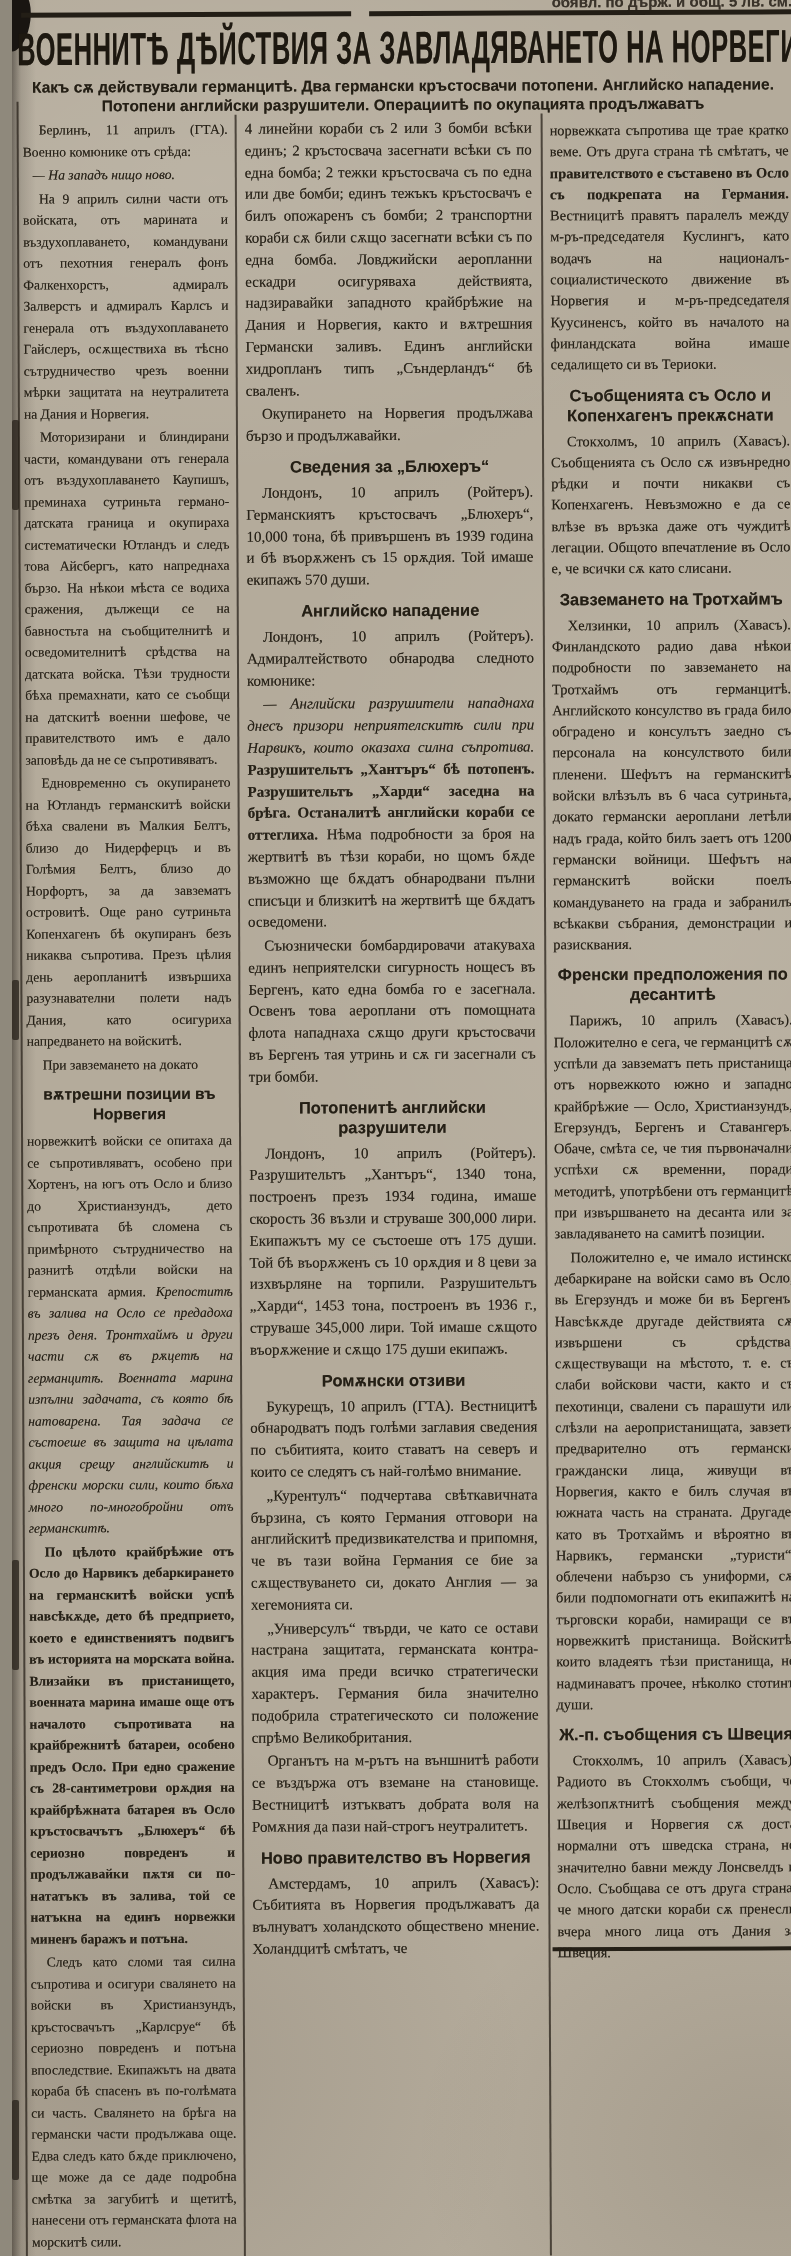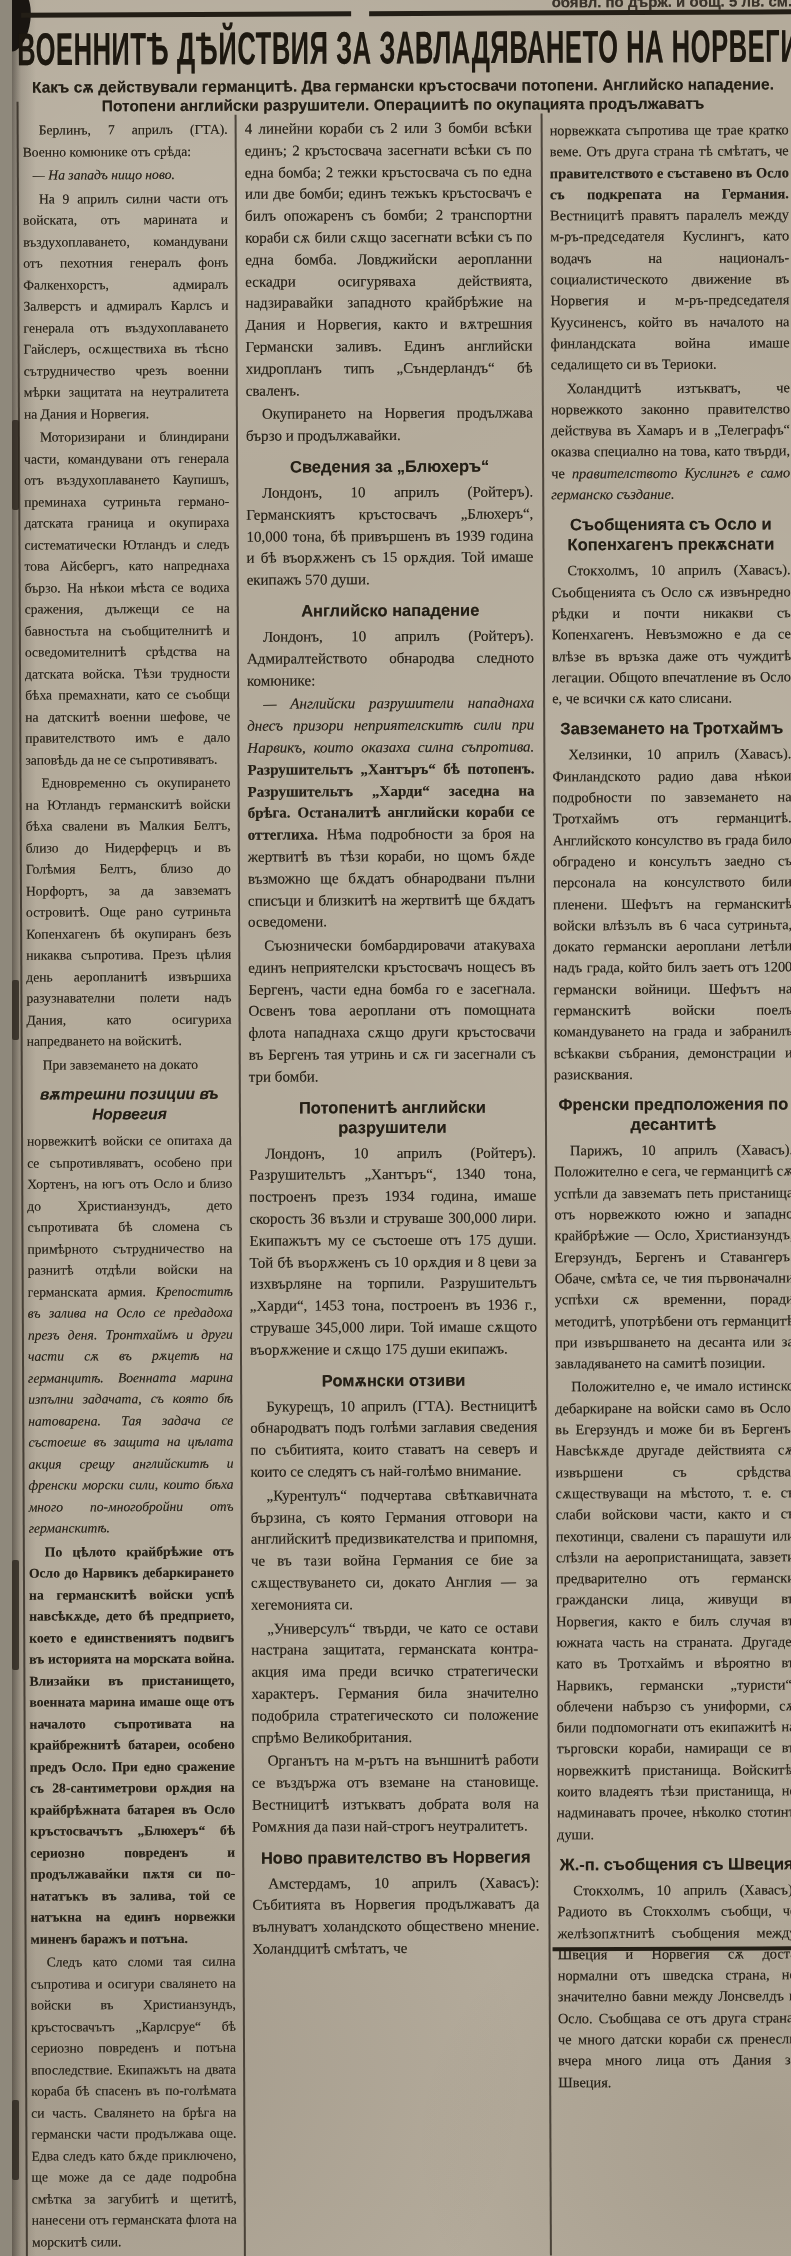--- a/index.html
+++ b/index.html
@@ -46,21 +46,21 @@
   .c3{left:542px;top:121px;width:239px;font-size:14.4px;line-height:21.3px;}
   .col p{margin:0 0 2px 0;text-indent:16px;}
   .col p.ni{text-indent:0;}
   .col p.dash{text-indent:10px;font-style:italic;}
   .b{font-weight:bold;}
   .i{font-style:italic;}
   .col .shead{
     font-family:"Liberation Sans",sans-serif;font-weight:bold;text-align:center;text-indent:0;
     font-size:16.5px;line-height:20px;margin:9px 0 6px 0;color:#241f15;
   }
-  .c1 .shead{font-size:15.5px;font-style:italic;}
+  .c1 .shead{font-size:15.5px;}
   .ink{text-shadow:0 0 0.6px rgba(35,28,18,0.55);}
 </style>
 </head>
 <body>
 
 <div class="page ink">
   <div class="blob"></div>
   <div class="ltick" style="top:420px;height:90px;"></div>
   <div class="ltick" style="top:980px;height:60px;"></div>
   <div class="ltick" style="top:1560px;height:110px;"></div>
@@ -74,21 +74,21 @@
     <h1 class="headline">ВОЕННИТѢ ДѢЙСТВИЯ ЗА ЗАВЛАДЯВАНЕТО НА НОРВЕГИЯ</h1>
     <div class="subhead">Какъ сѫ действували германцитѣ. Два германски кръстосвачи потопени. Английско нападение. Потопени английски разрушители. Операциитѣ по окупацията продължаватъ</div>
 
     <div class="vr" style="left:9px;top:100px;height:2156px;"></div>
     <div class="vr" style="left:227px;top:114px;height:2142px;"></div>
     <div class="vr" style="left:533px;top:114px;height:2142px;"></div>
     <div class="vr" style="left:785px;top:114px;height:1838px;"></div>
     <div class="hr3" style="left:537px;top:1948px;width:250px;"></div>
 
     <div class="col c1">
-      <p>Берлинъ, 7 априлъ (ГТА). Военно комюнике отъ срѣда:</p>
+      <p>Берлинъ, 11 априлъ (ГТА). Военно комюнике отъ срѣда:</p>
       <p class="dash">— На западъ нищо ново.</p>
       <p>На 9 априлъ силни части отъ войската, отъ марината и въздухоплаването, командувани отъ пехотния генералъ фонъ Фалкенхорстъ, адмиралъ Залверстъ и адмиралъ Карлсъ и генерала отъ въздухоплаването Гайслеръ, осѫществиха въ тѣсно сътрудничество чрезъ военни мѣрки защитата на неутралитета на Дания и Норвегия.</p>
       <p>Моторизирани и блиндирани части, командувани отъ генерала отъ въздухоплаването Каупишъ, преминаха сутриньта германо-датската граница и окупираха систематически Ютландъ и следъ това Айсбергъ, като напреднаха бързо. На нѣкои мѣста се водиха сражения, дължещи се на бавностьта на съобщителнитѣ и осведомителнитѣ срѣдства на датската войска. Тѣзи трудности бѣха премахнати, като се съобщи на датскитѣ военни шефове, че правителството имъ е дало заповѣдь да не се съпротивяватъ.</p>
       <p>Едновременно съ окупирането на Ютландъ германскитѣ войски бѣха свалени въ Малкия Белтъ, близо до Нидерферцъ и въ Голѣмия Белтъ, близо до Норфортъ, за да завзематъ островитѣ. Още рано сутриньта Копенхагенъ бѣ окупиранъ безъ никаква съпротива. Презъ цѣлия день аеропланитѣ извършиха разузнавателни полети надъ Дания, като осигуриха напредването на войскитѣ.</p>
       <p>При завземането на докато</p>
       <div class="shead">вѫтрешни позиции въ Норвегия</div>
       <p class="ni"><span>норвежкитѣ войски се опитаха да се съпротивляватъ, особено при Хортенъ, на югъ отъ Осло и близо до Христианзундъ, дето съпротивата бѣ сломена съ примѣрното сътрудничество на разнитѣ отдѣли войски на германската армия.</span> <span class="i">Крепоститѣ въ залива на Осло се предадоха презъ деня. Тронтхаймъ и други части сѫ въ рѫцетѣ на германцитѣ. Военната марина изпълни задачата, съ която бѣ натоварена. Тая задача се състоеше въ защита на цѣлата акция срещу английскитѣ и френски морски сили, които бѣха много по-многобройни отъ германскитѣ.</span></p>
       <p class="b">По цѣлото крайбрѣжие отъ Осло до Нарвикъ дебаркирането на германскитѣ войски успѣ навсѣкѫде, дето бѣ предприето, което е единствениятъ подвигъ въ историята на морската война. Влизайки въ пристанището, военната марина имаше още отъ началото съпротивата на крайбрежнитѣ батареи, особено предъ Осло. При едно сражение съ 28-сантиметрови орѫдия на крайбрѣжната батарея въ Осло кръстосвачътъ „Блюхеръ“ бѣ сериозно повреденъ и продължавайки пѫтя си по-нататъкъ въ залива, той се натъкна на единъ норвежки миненъ баражъ и потъна.</p>
       <p>Следъ като сломи тая силна съпротива и осигури свалянето на войски въ Христианзундъ, кръстосвачътъ „Карлсруе“ бѣ сериозно повреденъ и потъна впоследствие. Екипажътъ на двата кораба бѣ спасенъ въ по-голѣмата си часть. Свалянето на брѣга на германски части продължава още. Едва следъ като бѫде приключено, ще може да се даде подробна смѣтка за загубитѣ и щетитѣ, нанесени отъ германската флота на морскитѣ сили.</p>
       <p class="i">Англия разчиташе, че ще може веднага следъ поставянето на мини въ норвежкитѣ води да пристѫпи къмъ завземането на главнитѣ норвежки бази. Германската акция изпревари тоя опитъ съ 10 часа. Английскитѣ морски единици и транспорти, предназначени за тая цель, бѣха нападнати вчера следъ обѣдъ отъ германски аероплани и понесоха голѣми загуби.</p>
@@ -96,35 +96,34 @@
     </div>
 
     <div class="col c2">
       <p class="ni">4 линейни кораби съ 2 или 3 бомби всѣки единъ; 2 кръстосвача засегнати всѣки съ по една бомба; 2 тежки кръстосвача съ по една или две бомби; единъ тежъкъ кръстосвачъ е билъ опожаренъ съ бомби; 2 транспортни кораби сѫ били сѫщо засегнати всѣки съ по една бомба. Ловджийски аеропланни ескадри осигуряваха действията, надзиравайки западното крайбрѣжие на Дания и Норвегия, както и вѫтрешния Германски заливъ. Единъ английски хидропланъ типъ „Съндерландъ“ бѣ сваленъ.</p>
       <p>Окупирането на Норвегия продължава бързо и продължавайки.</p>
       <div class="shead">Сведения за „Блюхеръ“</div>
       <p>Лондонъ, 10 априлъ (Ройтеръ). Германскиятъ кръстосвачъ „Блюхеръ“, 10,000 тона, бѣ привършенъ въ 1939 година и бѣ въорѫженъ съ 15 орѫдия. Той имаше екипажъ 570 души.</p>
       <div class="shead">Английско нападение</div>
       <p>Лондонъ, 10 априлъ (Ройтеръ). Адмиралтейството обнародва следното комюнике:</p>
       <p><span class="i">— Английски разрушители нападнаха днесъ призори неприятелскитѣ сили при Нарвикъ, които оказаха силна съпротива.</span> <span class="b">Разрушительтъ „Хантъръ“ бѣ потопенъ. Разрушительтъ „Харди“ заседна на брѣга. Останалитѣ английски кораби се оттеглиха.</span> <span>Нѣма подробности за броя на жертвитѣ въ тѣзи кораби, но щомъ бѫде възможно ще бѫдатъ обнародвани пълни списъци и близкитѣ на жертвитѣ ще бѫдатъ осведомени.</span></p>
-      <p>Съюзнически бомбардировачи атакуваха единъ неприятелски кръстосвачъ нощесъ въ Бергенъ, части една бомба го е засегнала. Освенъ това аероплани отъ помощната флота нападнаха сѫщо други кръстосвачи въ Бергенъ тая утринь и сѫ ги засегнали съ три бомби.</p>
+      <p>Съюзнически бомбардировачи атакуваха единъ неприятелски сигурность нощесъ въ Бергенъ, като една бомба го е засегнала. Освенъ това аероплани отъ помощната флота нападнаха сѫщо други кръстосвачи въ Бергенъ тая утринь и сѫ ги засегнали съ три бомби.</p>
       <div class="shead">Потопенитѣ английски разрушители</div>
       <p>Лондонъ, 10 априлъ (Ройтеръ). Разрушительтъ „Хантъръ“, 1340 тона, построенъ презъ 1934 година, имаше скорость 36 възли и струваше 300,000 лири. Екипажътъ му се състоеше отъ 175 души. Той бѣ въорѫженъ съ 10 орѫдия и 8 цеви за изхвърляне на торпили. Разрушительтъ „Харди“, 1453 тона, построенъ въ 1936 г., струваше 345,000 лири. Той имаше сѫщото въорѫжение и сѫщо 175 души екипажъ.</p>
       <div class="shead">Ромѫнски отзиви</div>
       <p>Букурещъ, 10 априлъ (ГТА). Вестницитѣ обнародватъ подъ голѣми заглавия сведения по събитията, които ставатъ на северъ и които се следятъ съ най-голѣмо внимание.</p>
       <p>„Курентулъ“ подчертава свѣткавичната бързина, съ която Германия отговори на английскитѣ предизвикателства и припомня, че въ тази война Германия се бие за сѫществуването си, докато Англия — за хегемонията си.</p>
       <p>„Универсулъ“ твърди, че като се остави настрана защитата, германската контра-акция има преди всичко стратегически характеръ. Германия била значително подобрила стратегическото си положение спрѣмо Великобритания.</p>
       <p>Органътъ на м-рътъ на външнитѣ работи се въздържа отъ вземане на становище. Вестницитѣ изтъкватъ добрата воля на Ромѫния да пази най-строгъ неутралитетъ.</p>
       <div class="shead">Ново правителство въ Норвегия</div>
       <p>Амстердамъ, 10 априлъ (Хавасъ): Събитията въ Норвегия продължаватъ да вълнуватъ холандското обществено мнение. Холандцитѣ смѣтатъ, че</p>
     </div>
 
     <div class="col c3">
       <p class="ni"><span>норвежката съпротива ще трае кратко веме. Отъ друга страна тѣ смѣтатъ, че</span> <span class="b">правителството е съставено въ Осло съ подкрепата на Германия.</span> <span>Вестницитѣ правятъ паралелъ между м-ръ-председателя Куслингъ, като водачъ на националъ-социалистическото движение въ Норвегия и м-ръ-председателя Куусиненсъ, който въ началото на финландската война имаше седалището си въ Териоки.</span></p>
-      <p><span>Холандцитѣ изтъкватъ, че норвежкото законно правителство действува въ Хамаръ и в „Телеграфъ“ оказва специално на това, като твърди, че</span> <span class="i">правителството Куслингъ е само германско създание.</span></p>
       <div class="shead">Съобщенията съ Осло и Копенхагенъ прекѫснати</div>
       <p>Стокхолмъ, 10 априлъ (Хавасъ). Съобщенията съ Осло сѫ извънредно рѣдки и почти никакви съ Копенхагенъ. Невъзможно е да се влѣзе въ връзка даже отъ чуждитѣ легации. Общото впечатление въ Осло е, че всички сѫ като слисани.</p>
       <div class="shead">Завземането на Тротхаймъ</div>
       <p>Хелзинки, 10 априлъ (Хавасъ). Финландското радио дава нѣкои подробности по завземането на Тротхаймъ отъ германцитѣ. Английското консулство въ града било обградено и консулътъ заедно съ персонала на консулството били пленени. Шефътъ на германскитѣ войски влѣзълъ въ 6 часа сутриньта, докато германски аероплани летѣли надъ града, който билъ заетъ отъ 1200 германски войници. Шефътъ на германскитѣ войски поелъ командуването на града и забранилъ всѣкакви събрания, демонстрации и разисквания.</p>
       <div class="shead">Френски предположения по десантитѣ</div>
       <p>Парижъ, 10 априлъ (Хавасъ). Положително е сега, че германцитѣ сѫ успѣли да завзематъ петь пристанища отъ норвежкото южно и западно крайбрѣжие — Осло, Христианзундъ, Егерзундъ, Бергенъ и Ставангеръ. Обаче, смѣта се, че тия първоначални успѣхи сѫ временни, поради методитѣ, употрѣбени отъ германцитѣ при извършването на десанта или за завладяването на самитѣ позиции.</p>
       <p>Положително е, че имало истинско дебаркиране на войски само въ Осло, вь Егерзундъ и може би въ Бергенъ. Навсѣкѫде другаде действията сѫ извършени съ срѣдства, сѫществуващи на мѣстото, т. е. съ слаби войскови части, както и съ пехотинци, свалени съ парашути или слѣзли на аеропристанищата, завзети предварително отъ германски граждански лица, живущи въ Норвегия, както е билъ случая въ южната часть на страната. Другаде, като въ Тротхаймъ и вѣроятно въ Нарвикъ, германски „туристи“, облечени набързо съ униформи, сѫ били подпомогнати отъ екипажитѣ на търговски кораби, намиращи се въ норвежкитѣ пристанища. Войскитѣ, които владеятъ тѣзи пристанища, не надминаватъ прочее, нѣколко стотинъ души.</p>
       <div class="shead">Ж.-п. съобщения съ Швеция</div>
       <p>Стокхолмъ, 10 априлъ (Хавасъ). Радиото въ Стокхолмъ съобщи, че желѣзопѫтнитѣ съобщения между Швеция и Норвегия сѫ доста нормални отъ шведска страна, но значително бавни между Лонсвелдъ и Осло. Съобщава се отъ друга страна, че много датски кораби сѫ пренесли вчера много лица отъ Дания за Швеция.</p>
     </div>

